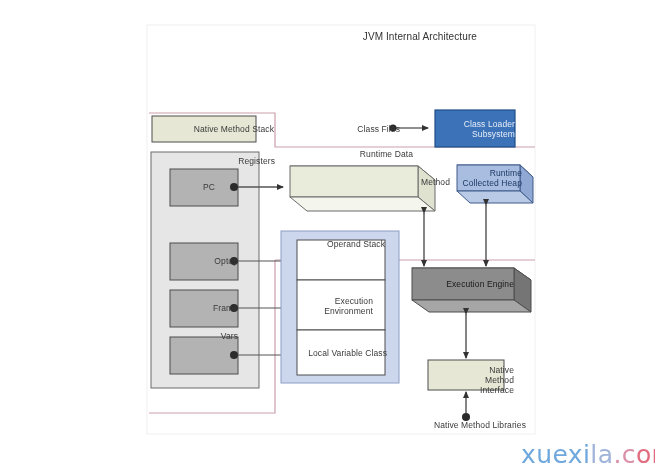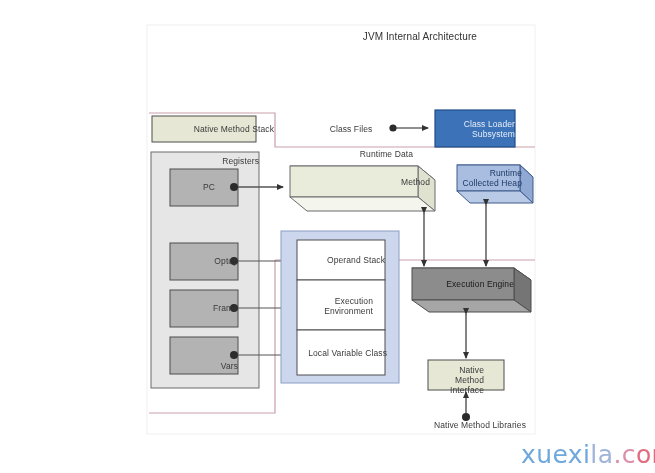--- a/index.html
+++ b/index.html
@@ -103,46 +103,46 @@
 
   <line x1="466" y1="416" x2="466" y2="392" stroke="#333333" stroke-width="1.2" marker-end="url(#ah)"></line>
   <circle cx="466" cy="417" r="4" fill="#2b2b2b"></circle>
 
 </svg>
 
 <div class="lbl" style="left:207px;top:31px;width:270px;font-size:10px;color:#333;">JVM Internal Architecture</div>
 
 <div class="lbl" style="left:152px;top:124px;width:122px;">Native Method Stack</div>
 
-<div class="lbl" style="left:321px;top:124px;width:60px;text-align:center;">Class Files</div>
+<div class="lbl" style="left:340px;top:124px;width:60px;text-align:right;">Class Files</div>
 
 <div class="lbl" style="left:435px;top:119px;width:80px;color:#e8eef8;">Class Loader
 Subsystem</div>
 
 <div class="lbl" style="left:303px;top:149px;width:110px;">Runtime Data</div>
 
-<div class="lbl" style="left:151px;top:156px;width:108px;">Registers</div>
+<div class="lbl" style="left:151px;top:156px;width:124px;">Registers</div>
 
 <div class="lbl" style="left:170px;top:182px;width:45px;">PC</div>
 <div class="lbl" style="left:170px;top:256px;width:68px;">Optop</div>
 <div class="lbl" style="left:170px;top:303px;width:68px;">Frame</div>
-<div class="lbl" style="left:170px;top:361px;width:68px;">Vars</div>
+<div class="lbl" style="left:170px;top:331px;width:68px;">Vars</div>
 
-<div class="lbl" style="left:290px;top:177px;width:140px;">Method</div>
+<div class="lbl" style="left:290px;top:177px;width:140px;padding-left:20px;">Method</div>
 
 <div class="lbl" style="left:455px;top:168px;width:67px;color:#1e3a66;">Runtime
 Collected Heap</div>
 
-<div class="lbl" style="left:297px;top:255px;width:88px;">Operand Stack</div>
+<div class="lbl" style="left:297px;top:239px;width:88px;">Operand Stack</div>
 <div class="lbl" style="left:297px;top:296px;width:76px;">Execution
 Environment</div>
 <div class="lbl" style="left:295px;top:348px;width:92px;">Local Variable Class</div>
 
 <div class="lbl" style="left:412px;top:279px;width:102px;color:#1a1a1a;">Execution Engine</div>
 
-<div class="lbl" style="left:428px;top:365px;width:56px;">Native Method
+<div class="lbl" style="left:428px;top:365px;width:56px;padding-left:30px;">Native Method
 Interface</div>
 
 <div class="lbl" style="left:406px;top:420px;width:120px;">Native Method Libraries</div>
 
 <div class="watermark">
   <span class="wm-a">xuexi</span><span class="wm-b">la</span><span class="wm-c">.c</span><span class="wm-d">om</span>
 </div>
 
 </body></html>

